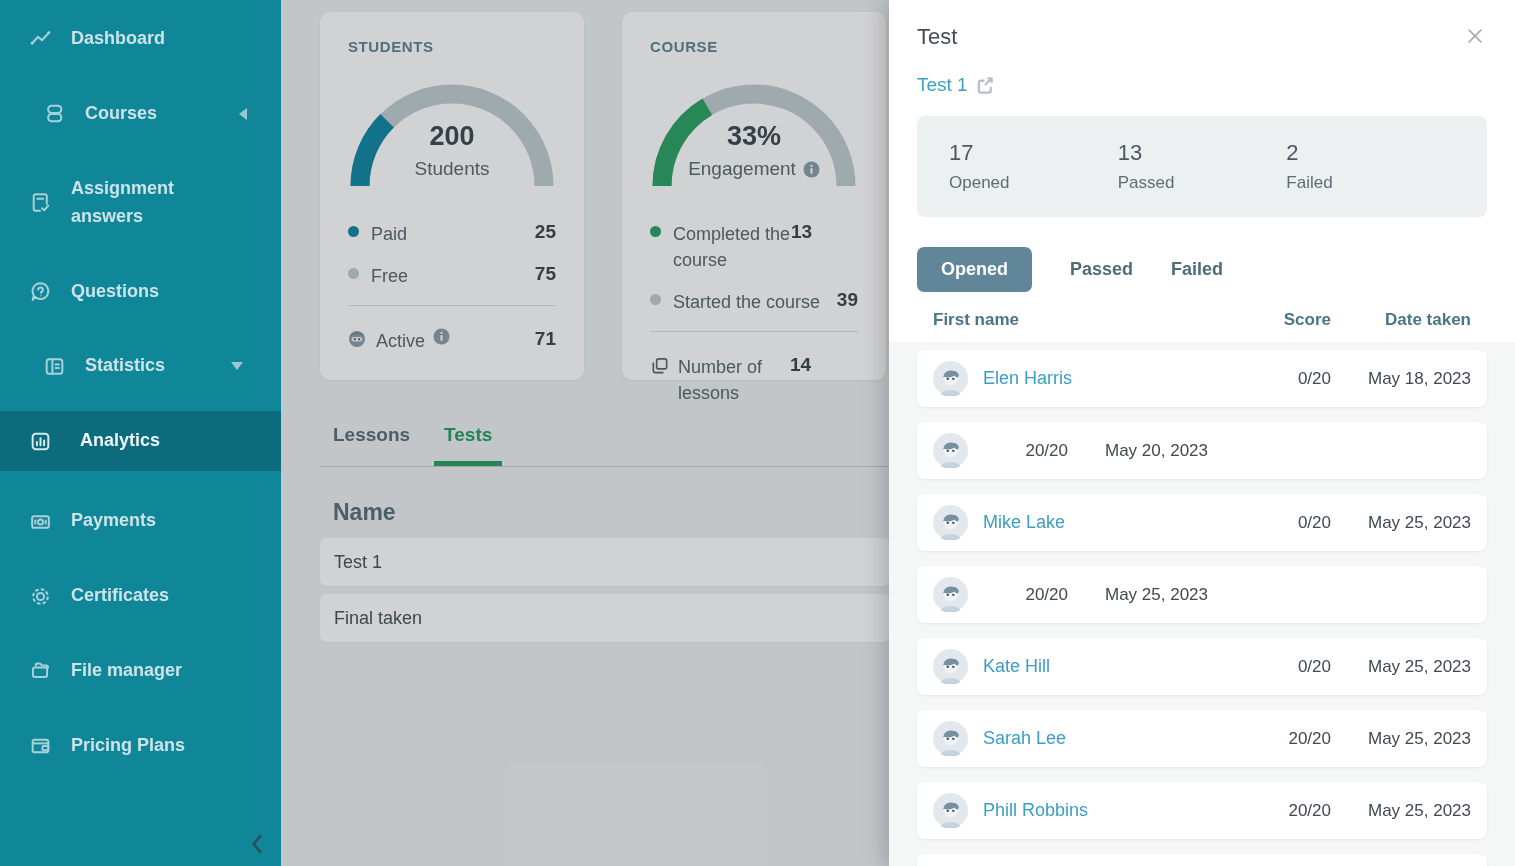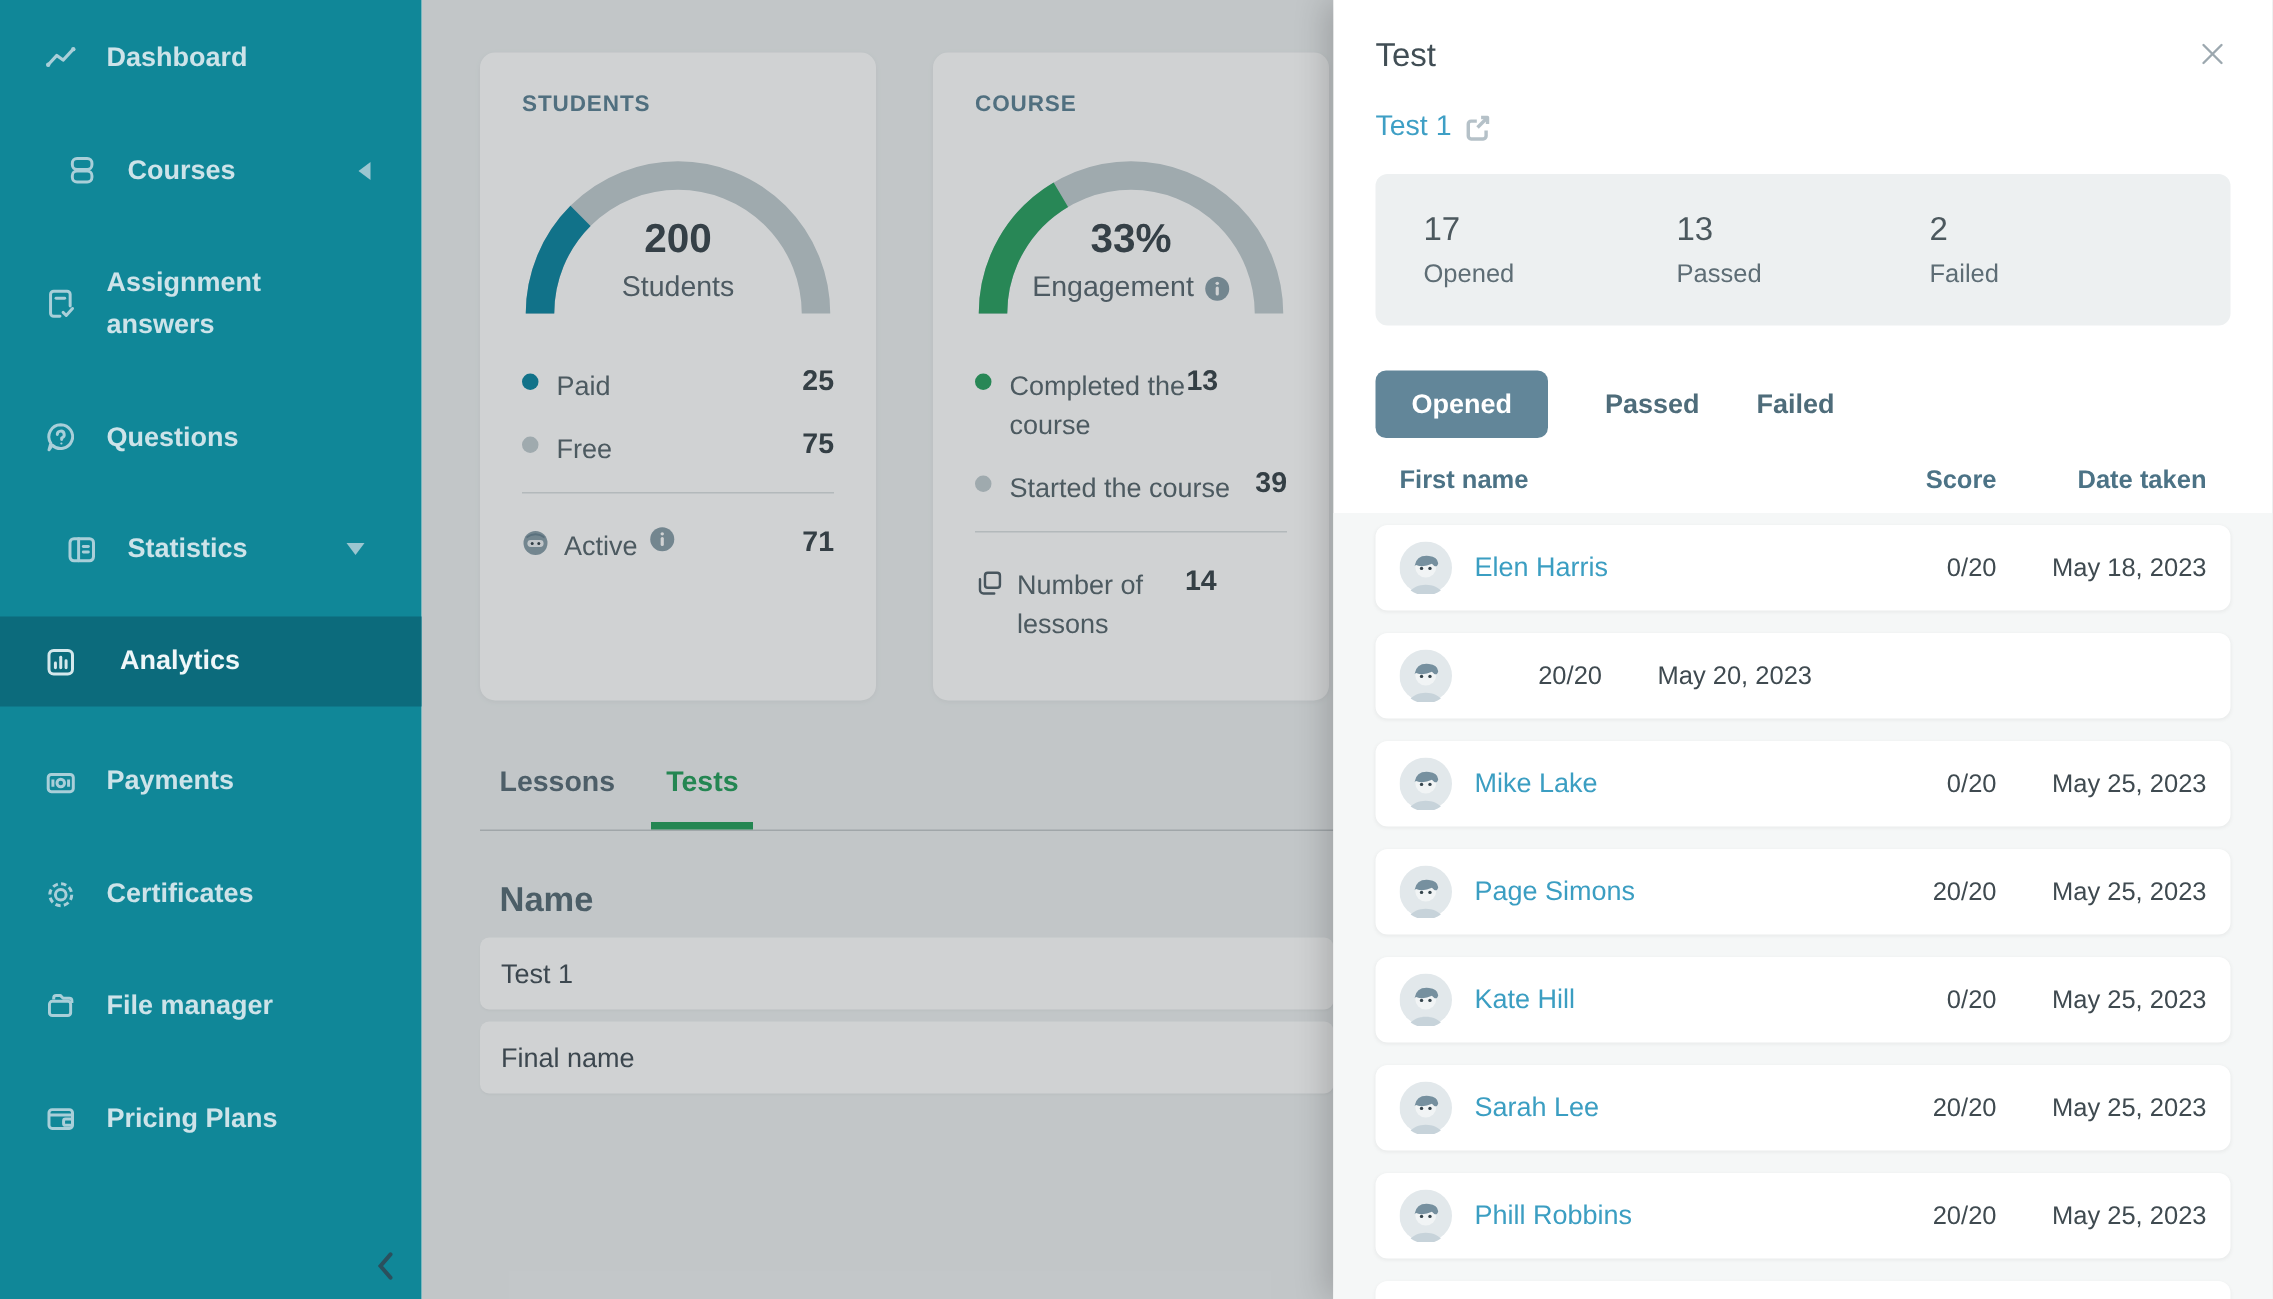--- a/index.html
+++ b/index.html
@@ -16,21 +16,21 @@
   .slabel { max-width:172px; }
   .tri { margin-left:auto; width:0; height:0; }
   .tri-left { border-top:6px solid transparent; border-bottom:6px solid transparent; border-right:8px solid #9cc6d0; margin-right:6px; }
   .tri-down { border-left:6px solid transparent; border-right:6px solid transparent; border-top:8px solid #9cc6d0; margin-right:10px; }
   .collapse-btn { margin-top:38px; align-self:flex-end; margin-right:16px; color:#2b505d; cursor:pointer; }
 
   
   .main { flex:1; position:relative; padding:12px 0 0 39px; background:#eef1f2; overflow:hidden; }
   .main-overlay { position:absolute; inset:0; background:rgba(22,32,36,0.20); z-index:2; }
   .cards { display:flex; gap:38px; }
-  .card { width:264px; height:432px; background:#ffffff; border-radius:10px; padding:26px 28px; box-shadow:0 1px 4px rgba(0,0,0,0.05);margin-top:23px; }
+  .card { width:264px; height:368px; background:#ffffff; border-radius:10px; padding:26px 28px; box-shadow:0 1px 4px rgba(0,0,0,0.05); }
   .card-title { font-size:15px; font-weight:bold; letter-spacing:0.6px; color:#5f8496; }
   .gauge-wrap { position:relative; width:208px; height:112px; margin:26px auto 0; }
   .gauge-wrap svg { display:block; }
   .gauge-text { position:absolute; left:0; right:0; top:40px; text-align:center; }
   .gauge-val { font-size:27px; font-weight:bold; color:#3e4950; }
   .gauge-label { font-size:19px; color:#5c6a72; margin-top:6px; display:flex; justify-content:center; align-items:center; gap:7px; }
   .legend { margin-top:28px; }
   .lrow { display:flex; align-items:flex-start; margin-bottom:16px; font-size:18px; color:#5b6970; }
   .dot { width:11px; height:11px; border-radius:50%; margin:5px 12px 0 0; flex:none; }
   .dot-teal { background:#1187a3; } .dot-gray { background:#c2cdd1; } .dot-green { background:#2da263; }
@@ -301,21 +301,21 @@
   </div>
 
   <div class="mtabs">
     <div class="mtab">Lessons</div>
     <div class="mtab green">Tests</div>
   </div>
 
   <div class="name-hd">Name</div>
   <div class="trows">
     <div class="trow">Test 1</div>
-    <div class="trow">Final name</div>
+    <div class="trow">Final taken</div>
   </div>
 
   <div class="main-overlay"></div>
 </main>
 
 <aside class="drawer">
 
   <div class="dr-head">
     <div class="dr-title">Test</div>
     <div class="dr-close">
@@ -417,21 +417,20 @@
       <span class="avatar">
           <svg viewBox="0 0 40 40" width="35" height="35">
             <circle cx="20" cy="20" r="20" fill="#e2e8eb"></circle>
             <path d="M20 33 c-5.5 0-9.5 2.2-11.5 4.4 a20 20 0 0 0 23 0 C29.5 35.2 25.5 33 20 33 z" fill="#c7d3da"></path>
             <circle cx="20" cy="19.5" r="8" fill="#f1f4f5"></circle>
             <path d="M11.5 18.5 q1.5-8.5 11-7.5 q6.5 0.7 7 5.5 q-0.5 3-3 2.2 l-1.8-1.8 q-6.5 3.2-12 1z" fill="#76909f"></path>
             <circle cx="16.8" cy="20.5" r="1.3" fill="#36454d"></circle>
             <circle cx="23.2" cy="20.5" r="1.3" fill="#36454d"></circle>
           </svg>
         </span>
-      <span class="rname">Page Simons</span>
       <span class="rscore">20/20</span>
       <span class="rdate">May 25, 2023</span>
     </div>
 
     <div class="drow">
       <span class="avatar">
           <svg viewBox="0 0 40 40" width="35" height="35">
             <circle cx="20" cy="20" r="20" fill="#e2e8eb"></circle>
             <path d="M20 33 c-5.5 0-9.5 2.2-11.5 4.4 a20 20 0 0 0 23 0 C29.5 35.2 25.5 33 20 33 z" fill="#c7d3da"></path>
             <circle cx="20" cy="19.5" r="8" fill="#f1f4f5"></circle>

